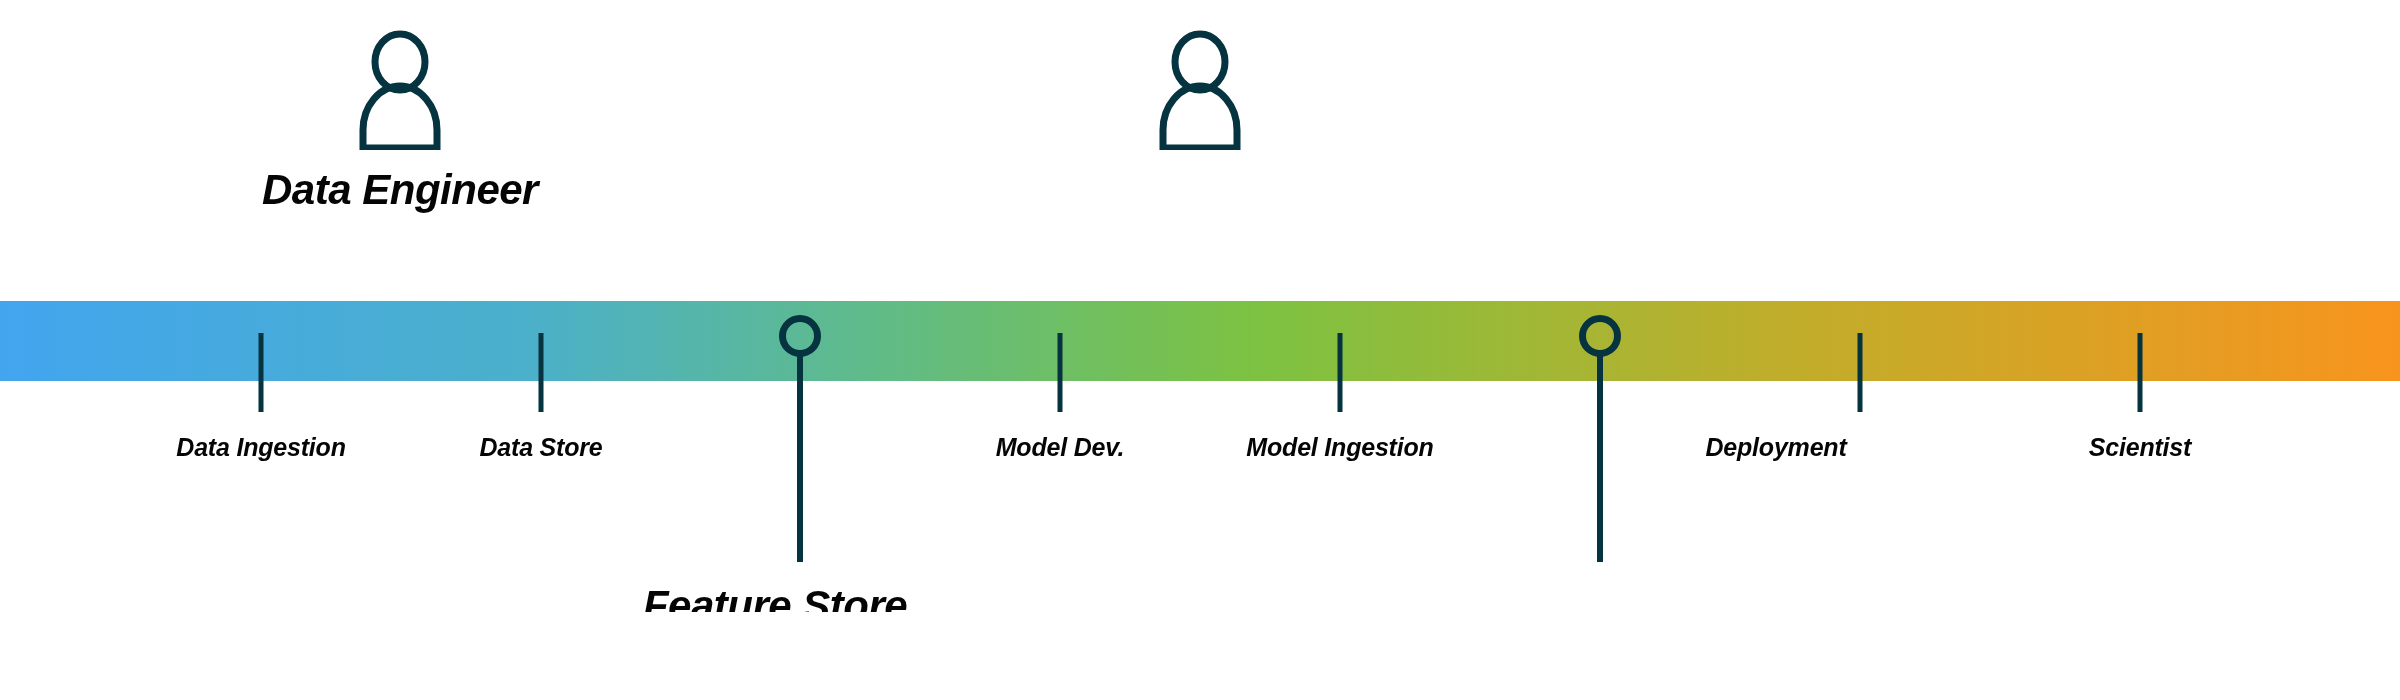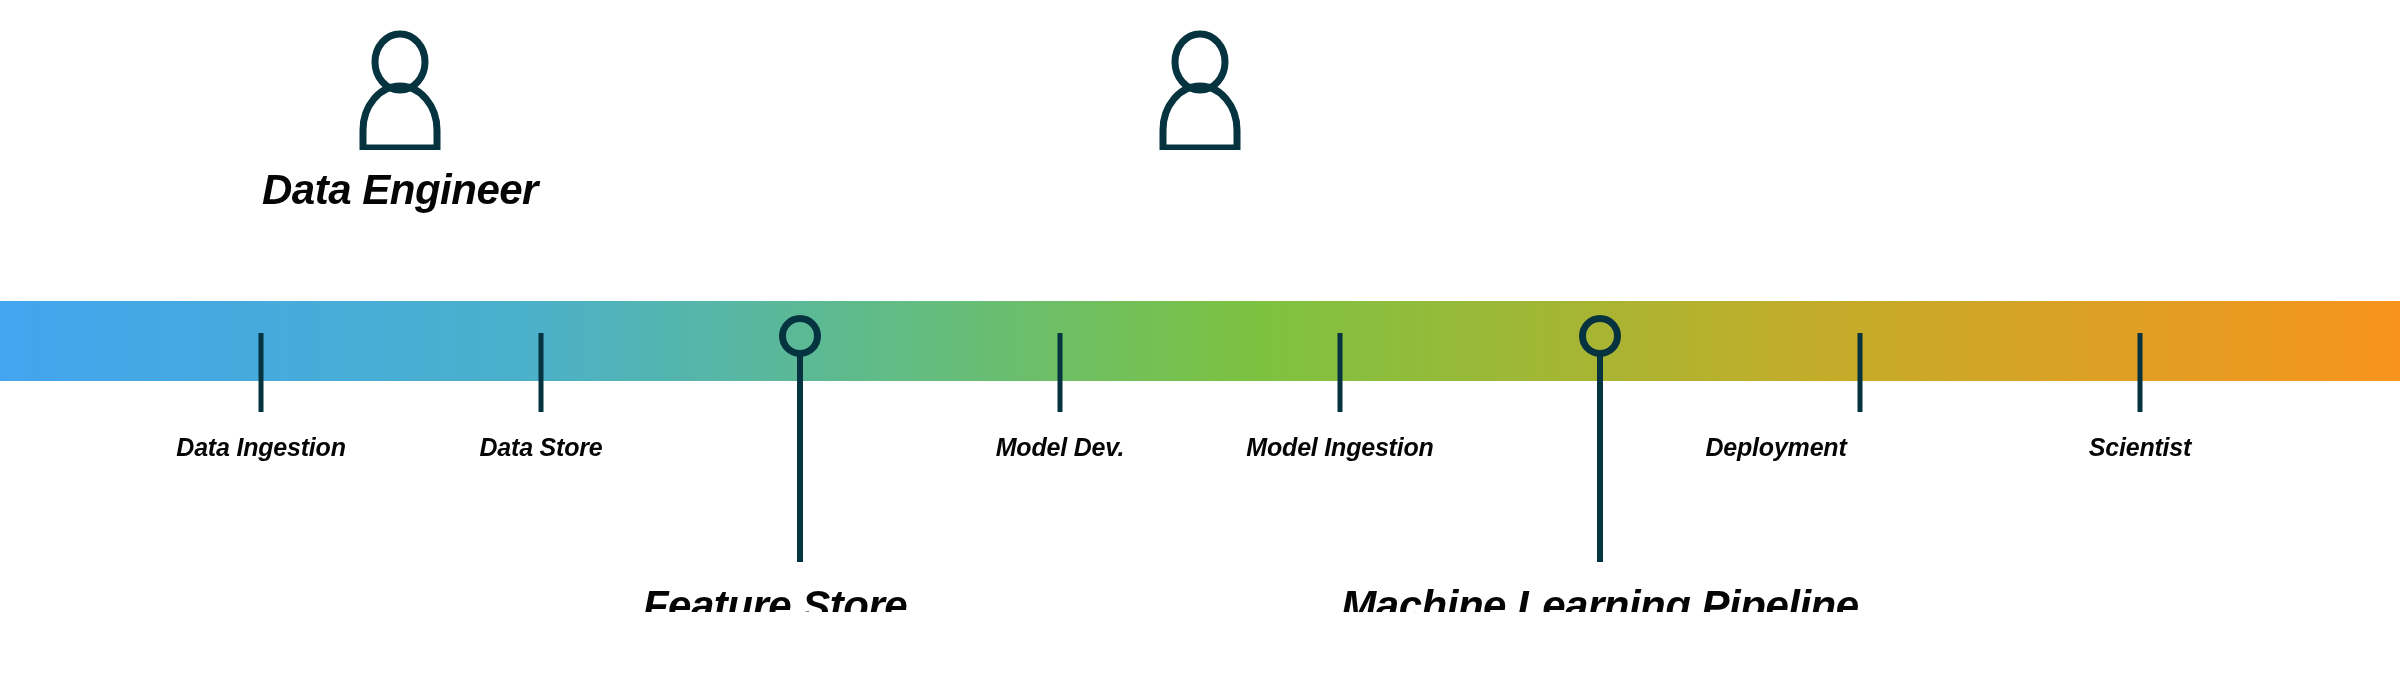--- a/index.html
+++ b/index.html
@@ -144,15 +144,14 @@
   <span class="tick-label" style="left:1340px; top:433px;">Model Ingestion</span>
   <span class="tick-label" style="left:1776px; top:433px;">Deployment</span>
   <span class="tick-label" style="left:2140px; top:433px;">Scientist</span>
 
   <div class="pin-stem" style="left:800px; top:352px; height:210px;"></div>
   <div class="pin-ring" style="left:800px; top:315px;"></div>
   <span class="pin-label" style="left:752px; top:582px;margin-left:23px;">Feature Store</span>
 
   <div class="pin-stem" style="left:1600px; top:352px; height:210px;"></div>
   <div class="pin-ring" style="left:1600px; top:315px;"></div>
-  <span class="pin-label" style="left:1600px; top:582px;">Machine Learning Pipeline</span>
 
 </div>
 
 </body></html>

